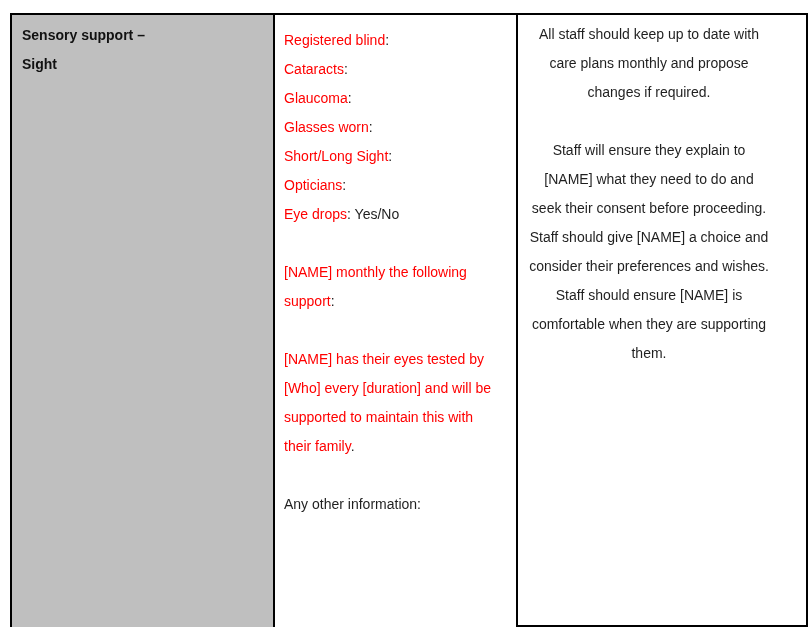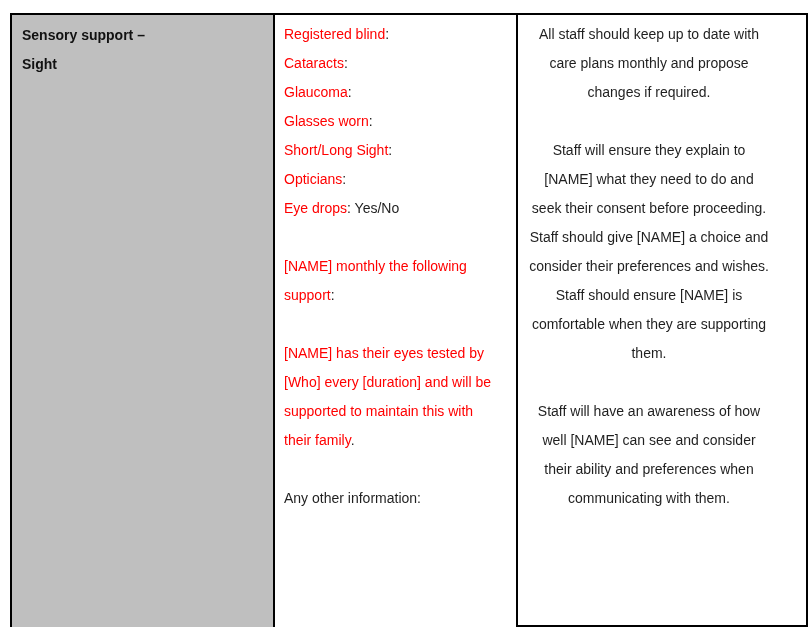--- a/index.html
+++ b/index.html
@@ -30,21 +30,21 @@
     background: #bfbfbf;
     border-left: 2px solid #000;
     border-right: 2px solid #000;
     padding: 6px 10px 0 10px;
     font-weight: bold;
     color: #111111;
   }
 
   .cell-details {
     border-right: 2px solid #000;
-    padding: 5px 16px 0 9px;
+    padding: 11px 16px 0 9px;
   }
 
   .cell-guidance {
     border-right: 2px solid #000;
     border-bottom: 2px solid #000;
     padding: 5px 36px 0 10px;
     text-align: center;
   }
 
   .red { color: #ff0000; }
@@ -80,17 +80,16 @@
       <div class="block"><span class="red">[NAME] monthly the following support</span><span class="blk">:</span></div>
 
       <div class="block"><span class="red">[NAME] has their eyes tested by [Who] every [duration] and will be supported to maintain this with their family</span><span class="blk">.</span></div>
 
       <div class="block">Any other information:</div>
     </div>
 
     <div class="cell cell-guidance">
       <div class="para">All staff should keep up to date with care plans monthly and propose changes if required.</div>
       <div class="para">Staff will ensure they explain to [NAME] what they need to do and seek their consent before proceeding. Staff should give [NAME] a choice and consider their preferences and wishes. Staff should ensure [NAME] is comfortable when they are supporting them.</div>
-      <div class="para">Staff will have an awareness of how well [NAME] can see and consider their ability and preferences when communicating with them.</div>
     </div>
 
   </div>
 </div>
 
 </body></html>

